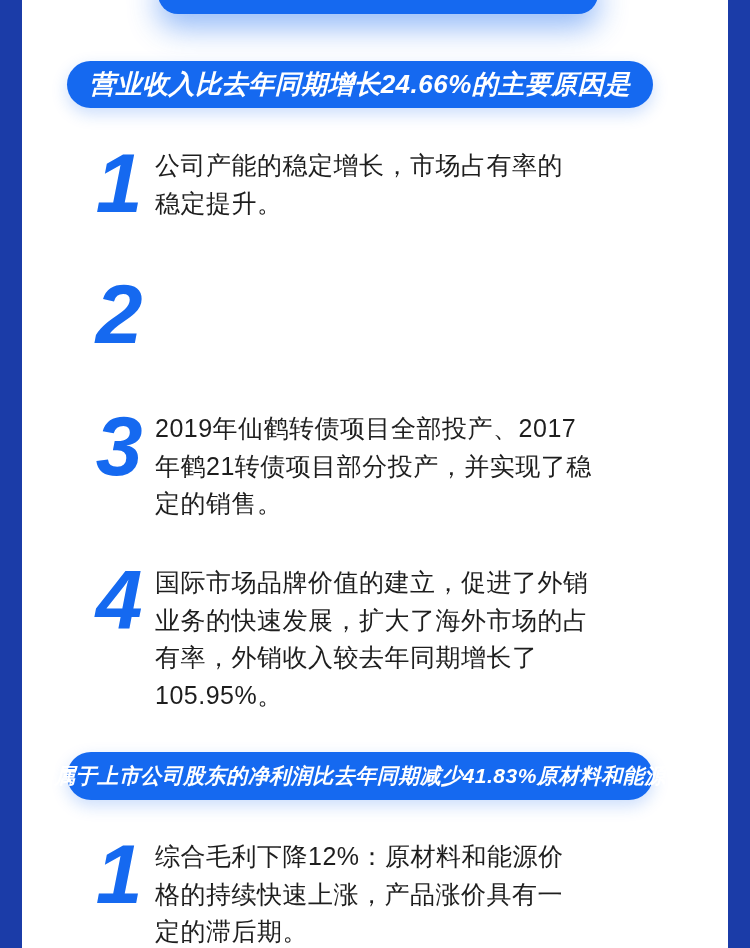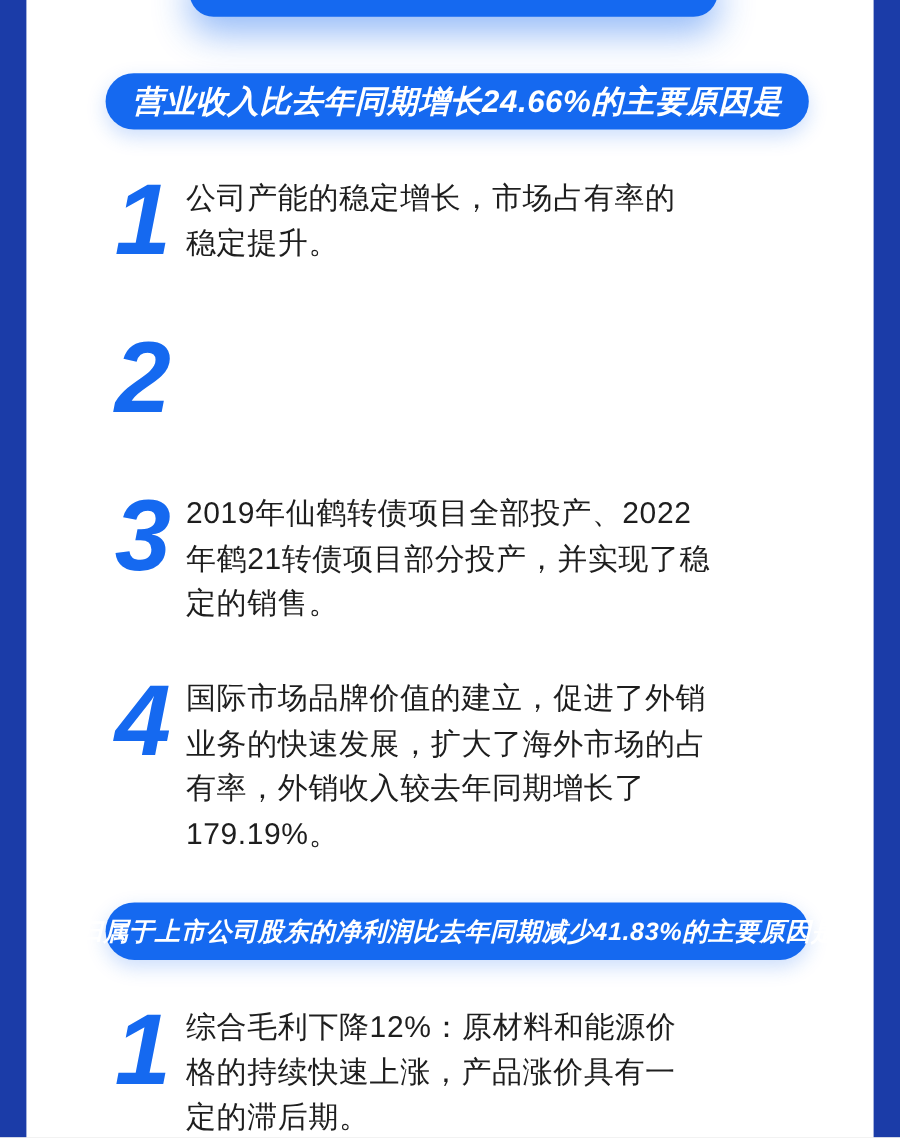--- a/index.html
+++ b/index.html
@@ -39,21 +39,21 @@
     top: -30px;
     width: 440px;
     height: 44px;
     background: var(--accent-blue);
     border-radius: 0 0 20px 20px;
     box-shadow: 0 14px 30px rgba(21, 105, 240, 0.45);
   }
 
   .banner {
     position: absolute;
-    left: 88px;
+    left: 67px;
     width: 586px;
     display: flex;
     align-items: center;
     justify-content: center;
     background: var(--accent-blue);
     color: var(--banner-text);
     font-style: italic;
     font-weight: 800;
     border-radius: 26px;
     box-shadow: 0 6px 16px rgba(21, 105, 240, 0.22);
@@ -107,32 +107,32 @@
     <span>营业收入比去年同期增长24.66%的主要原因是</span>
   </div>
 
   <div class="item-number s1-i1">1</div>
   <div class="item-text   s1-i1">公司产能的稳定增长，市场占有率的
 稳定提升。</div>
 
   <div class="item-number s1-i2">2</div>
 
   <div class="item-number s1-i3">3</div>
-  <div class="item-text   s1-i3">2019年仙鹤转债项目全部投产、2022
+  <div class="item-text   s1-i3">2019年仙鹤转债项目全部投产、2017
 年鹤21转债项目部分投产，并实现了稳
 定的销售。</div>
 
   <div class="item-number s1-i4">4</div>
   <div class="item-text   s1-i4">国际市场品牌价值的建立，促进了外销
 业务的快速发展，扩大了海外市场的占
 有率，外销收入较去年同期增长了
-179.19%。</div>
+105.95%。</div>
 
   <div class="banner banner-2">
-    <span>归属于上市公司股东的净利润比去年同期减少41.83%的主要原因是</span>
+    <span>归属于上市公司股东的净利润比去年同期减少41.83%原材料和能源价</span>
   </div>
 
   <div class="item-number s2-i1">1</div>
   <div class="item-text   s2-i1">综合毛利下降12%：原材料和能源价
 格的持续快速上涨，产品涨价具有一
 定的滞后期。</div>
 
 </div>
 
 </body></html>

